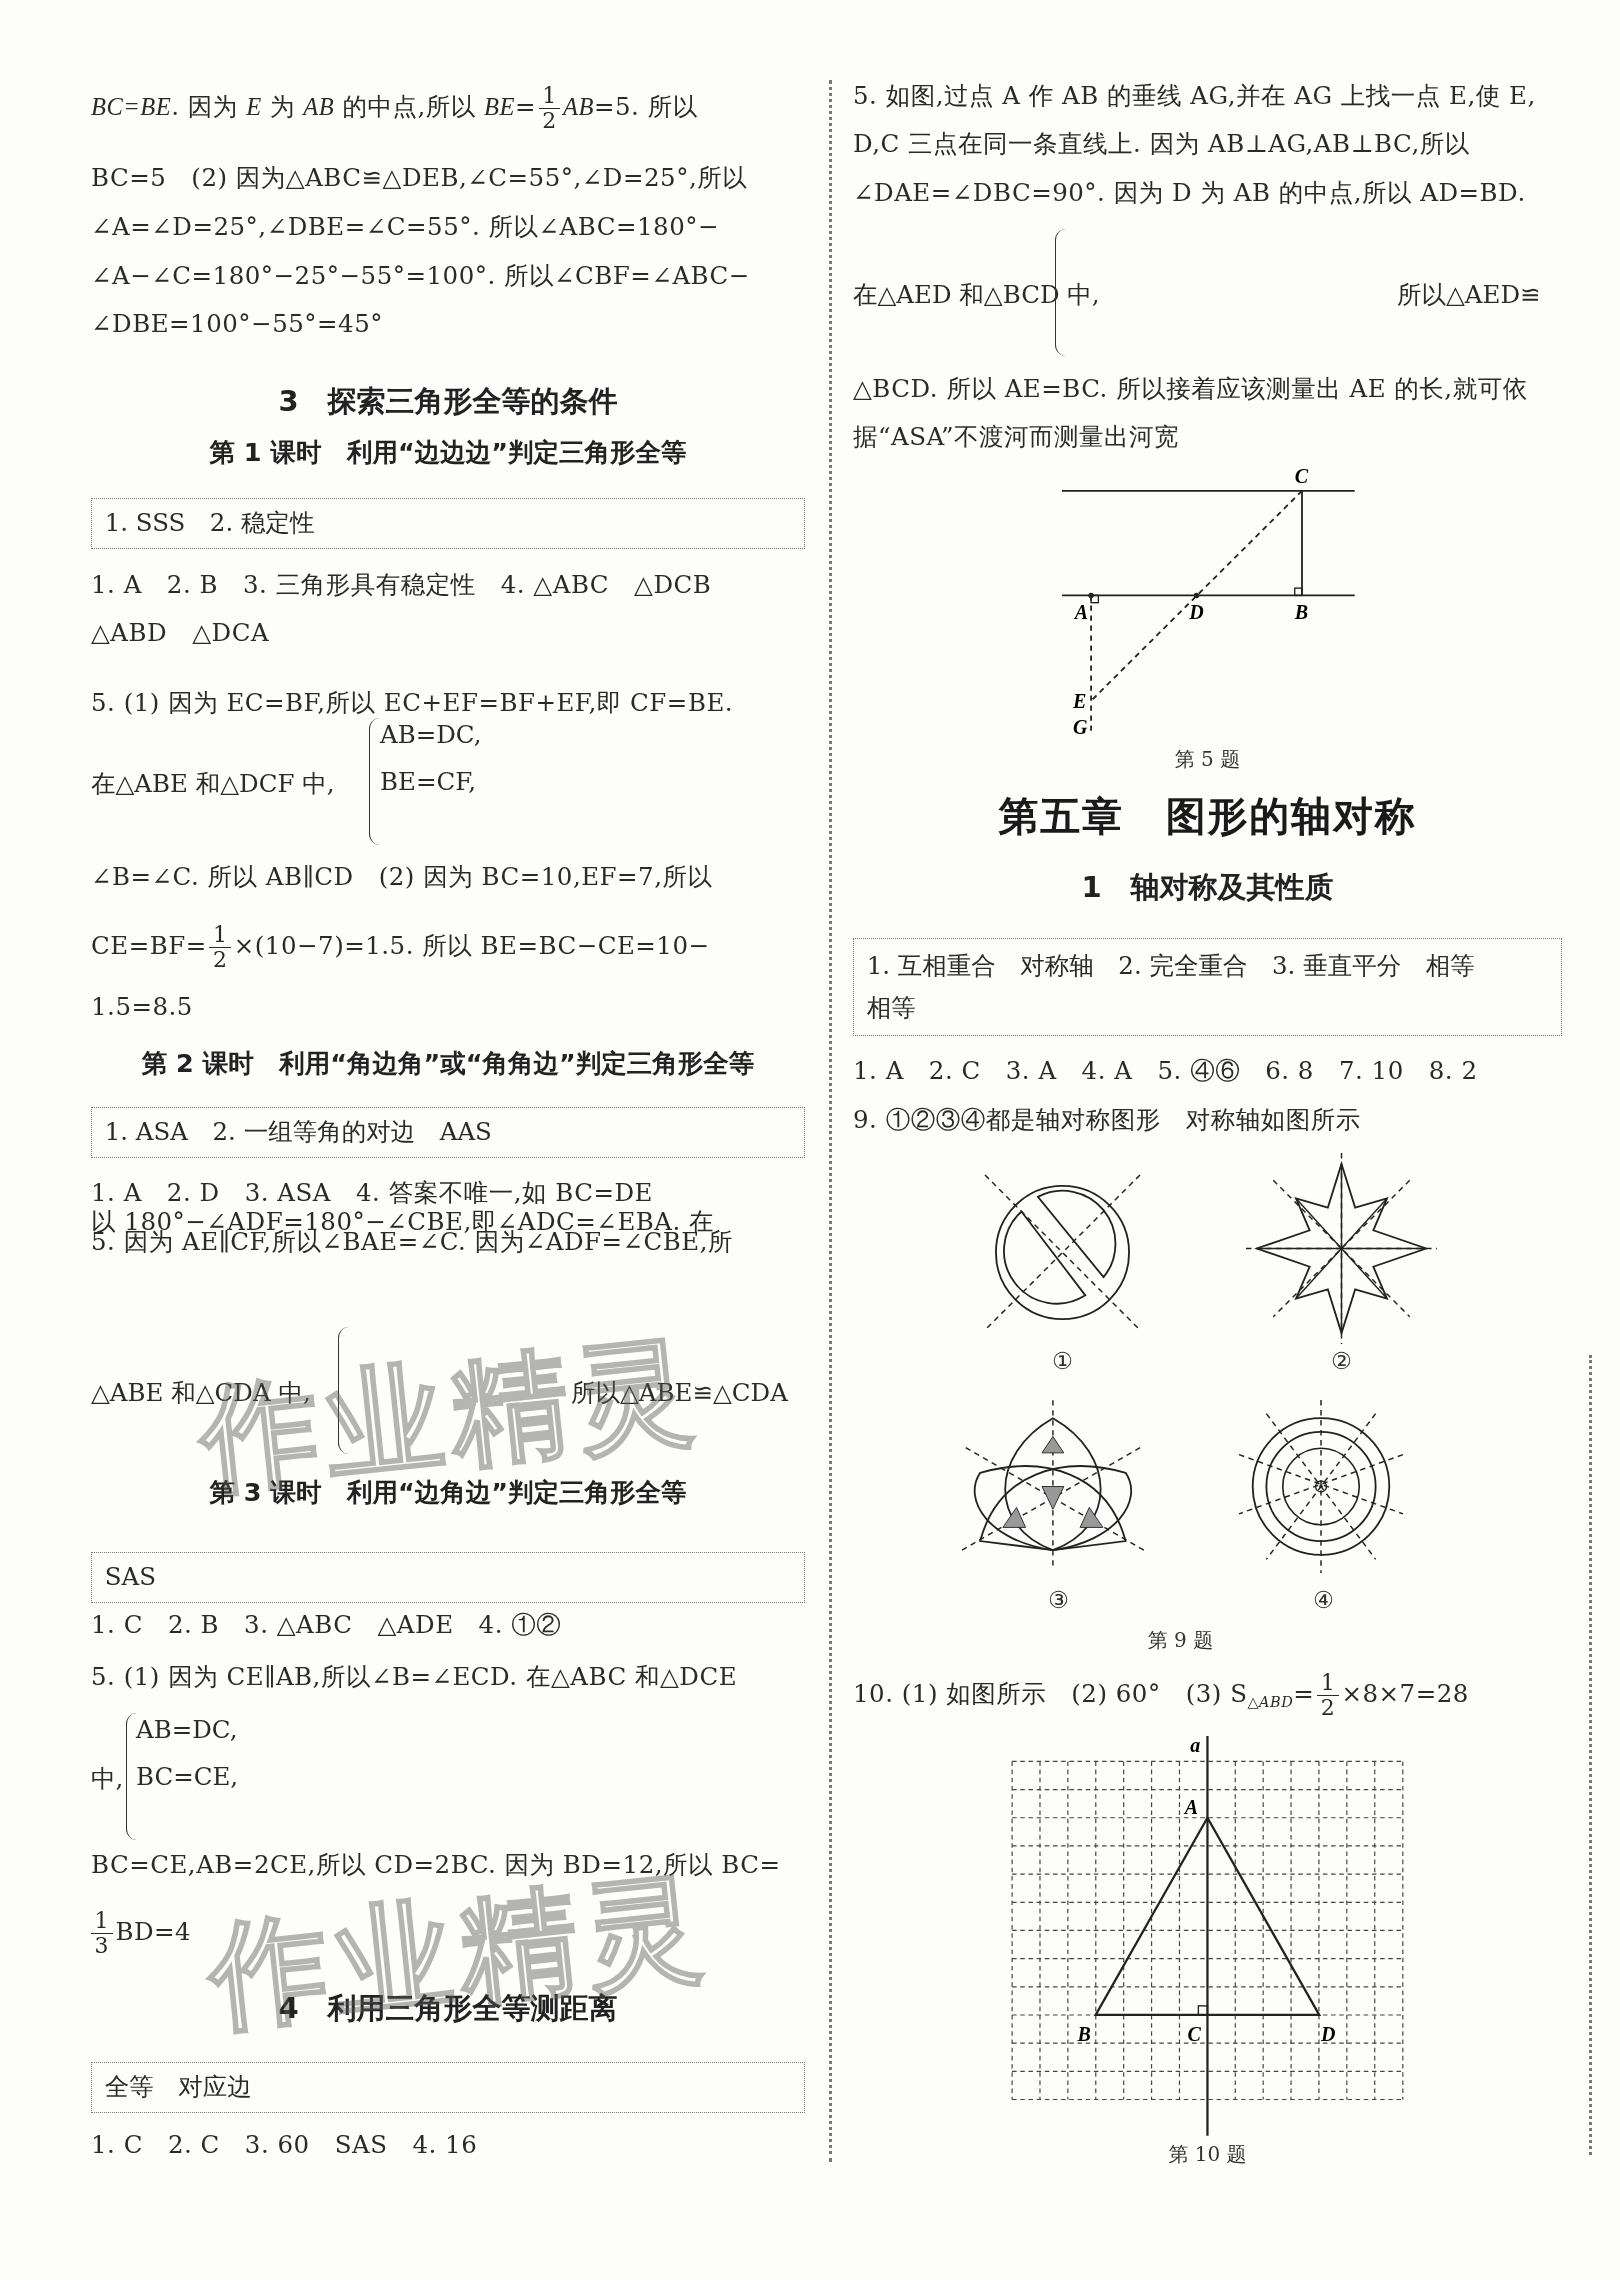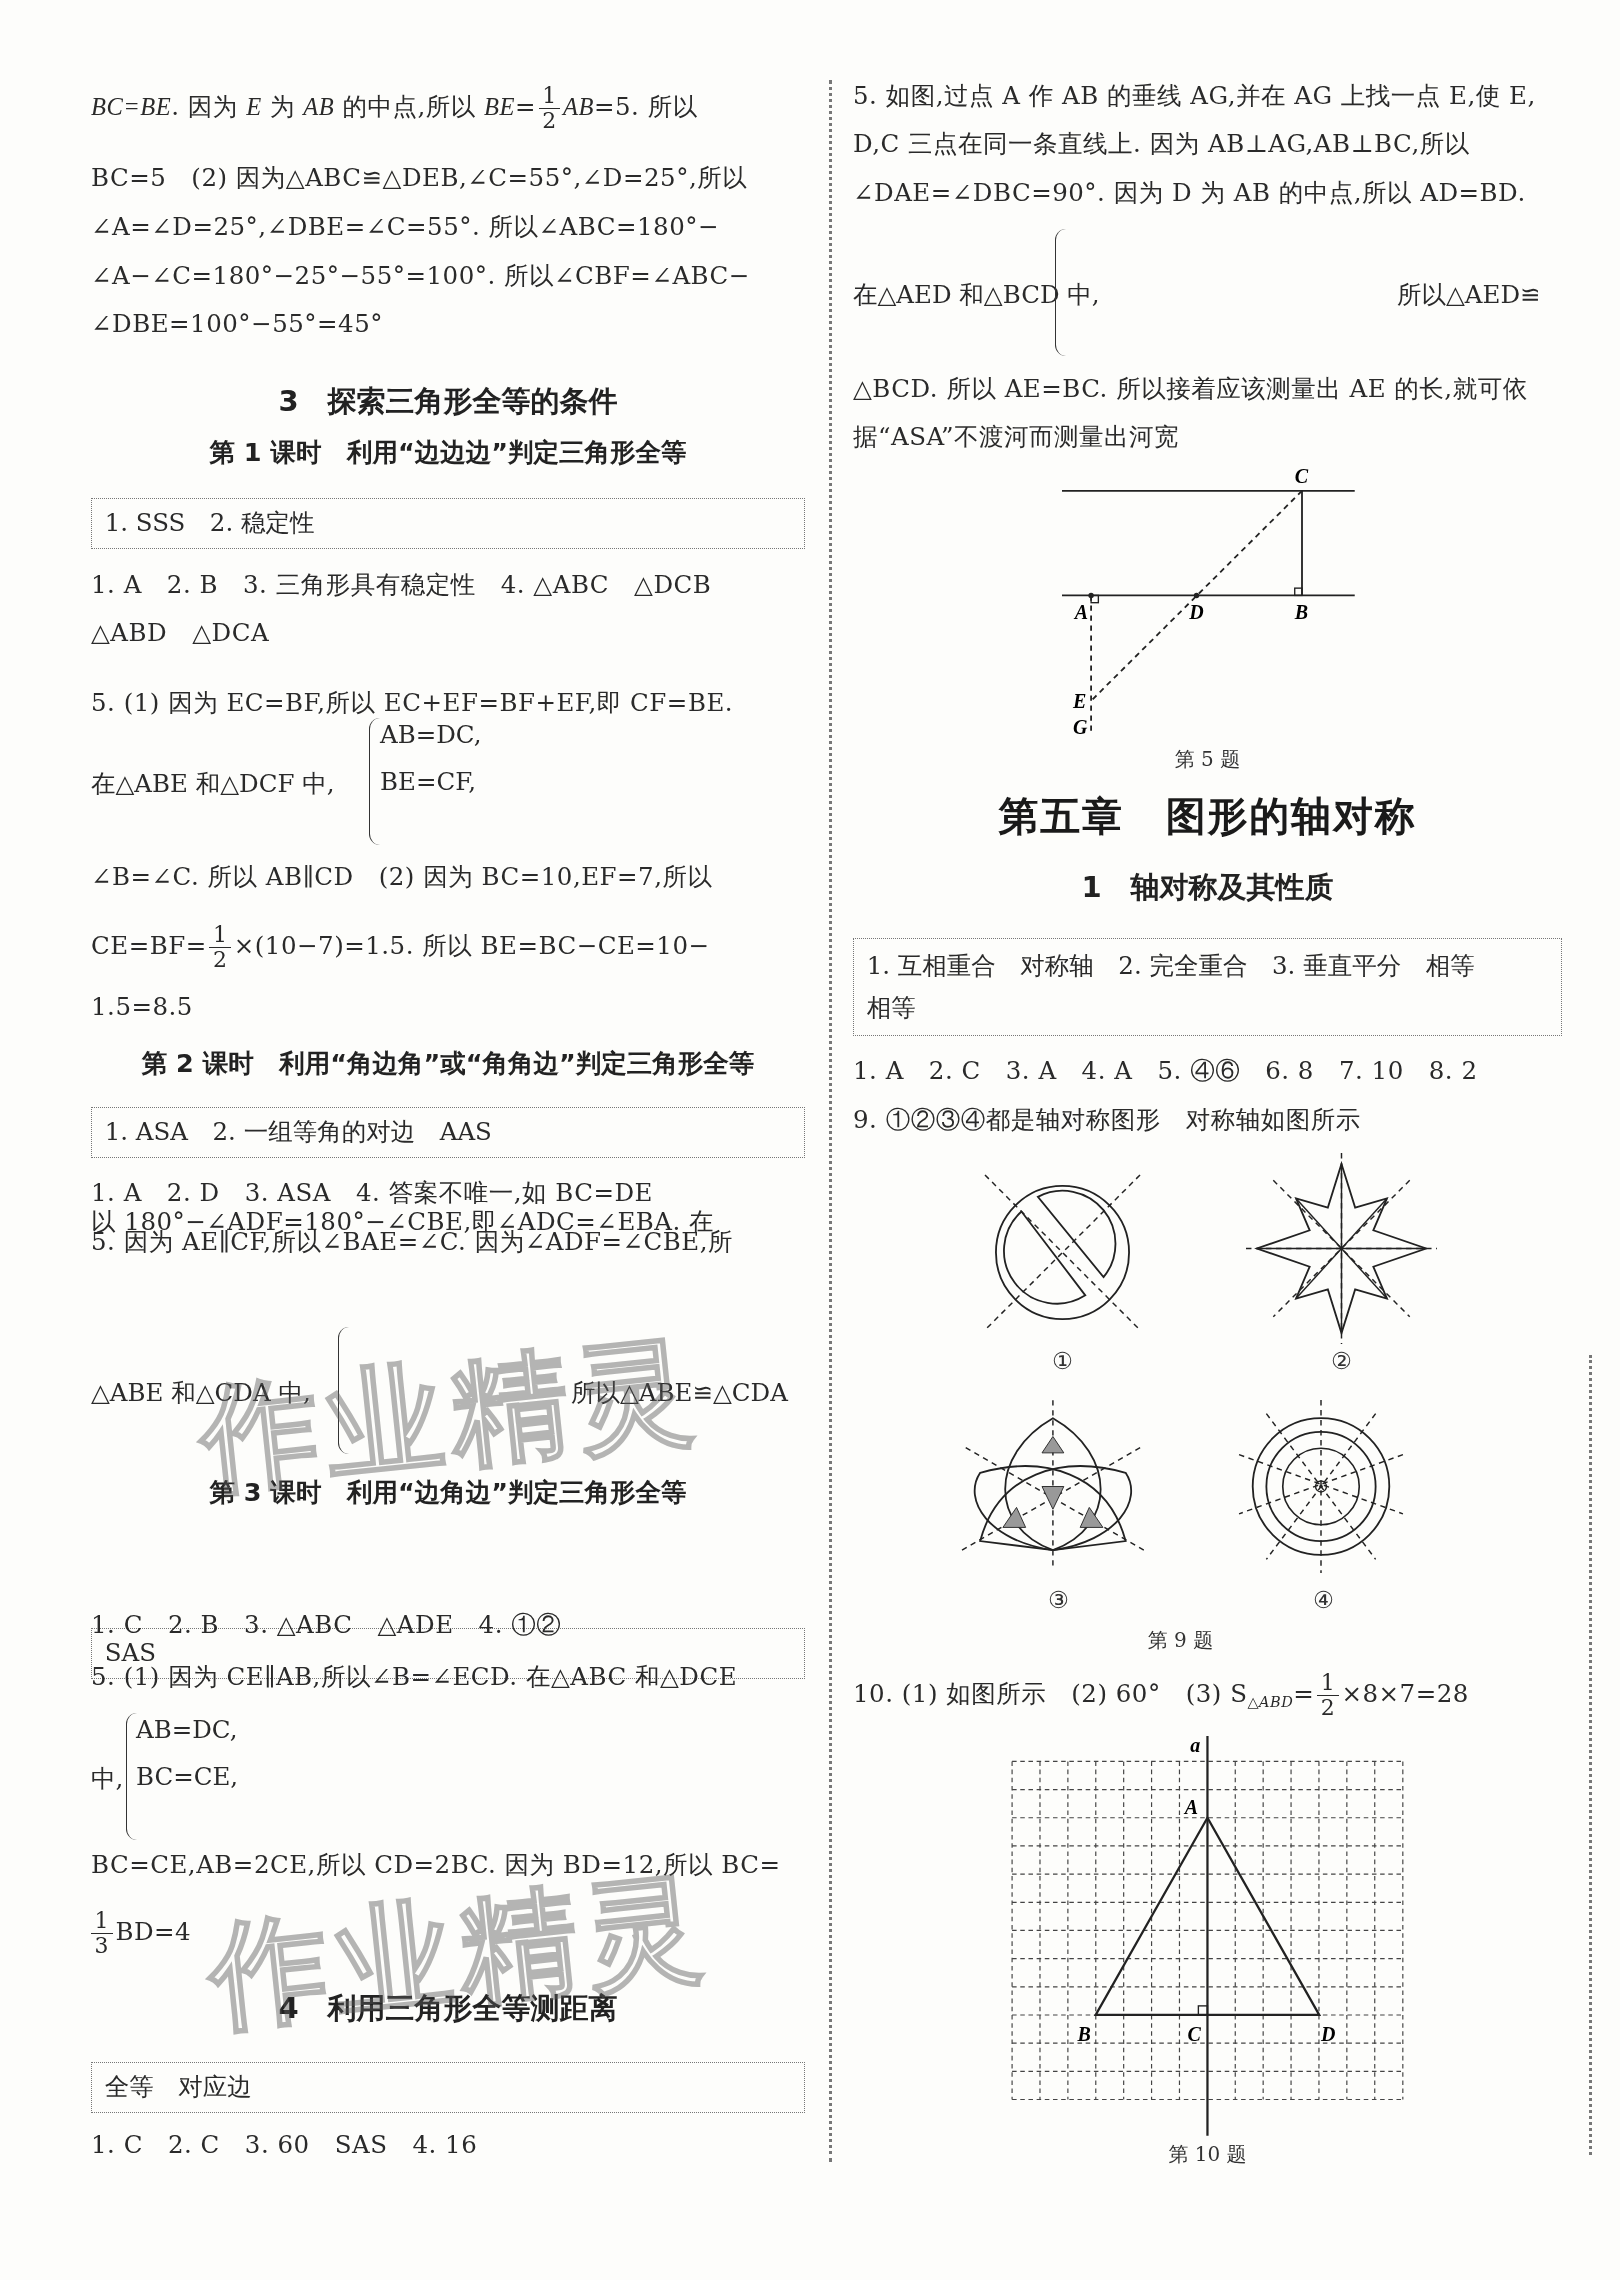--- a/index.html
+++ b/index.html
@@ -94,21 +94,21 @@
   <div class="line" style="top:1175px;">1. A　2. D　3. ASA　4. 答案不唯一,如 BC=DE</div>
   <div class="line" style="top:1224px;">5. 因为 AE∥CF,所以∠BAE=∠C. 因为∠ADF=∠CBE,所</div>
   <div class="line" style="top:1204px;">以 180°−∠ADF=180°−∠CBE,即∠ADC=∠EBA. 在</div>
   <div class="brace-block" style="top:1320px; height:145px; width:714px;">
     <div class="brace-left" style="top:49px; line-height:47px;">△ABE 和△CDA 中,</div>
     <div class="brace" style="left:247px; top:7.3px; height:127px;"></div>
     <div class="brace-left" style="left:480px; top:49px; line-height:47px;">所以△ABE≌△CDA</div>
   </div>
 
   <div class="h-lesson" style="top:1475px;">第 3 课时　利用“边角边”判定三角形全等</div>
-  <div class="box" style="top:1628px; height:51px; line-height:36px;">SAS</div>
+  <div class="box" style="top:1552px; height:51px; line-height:36px;">SAS</div>
   <div class="line" style="top:1607px;">1. C　2. B　3. △ABC　△ADE　4. ①②</div>
   <div class="line" style="top:1659px;">5. (1) 因为 CE∥AB,所以∠B=∠ECD. 在△ABC 和△DCE</div>
   <div class="brace-block" style="top:1706px; height:145px; width:714px;">
     <div class="brace-left" style="top:49px; line-height:47px;">中,</div>
     <div class="brace" style="left:35px; top:7.3px; height:127px;"></div>
     <div class="brace-items" style="left:45px; top:0;">
       <div>AB=DC,</div>
       <div>BC=CE,</div>
     </div>
   </div>

